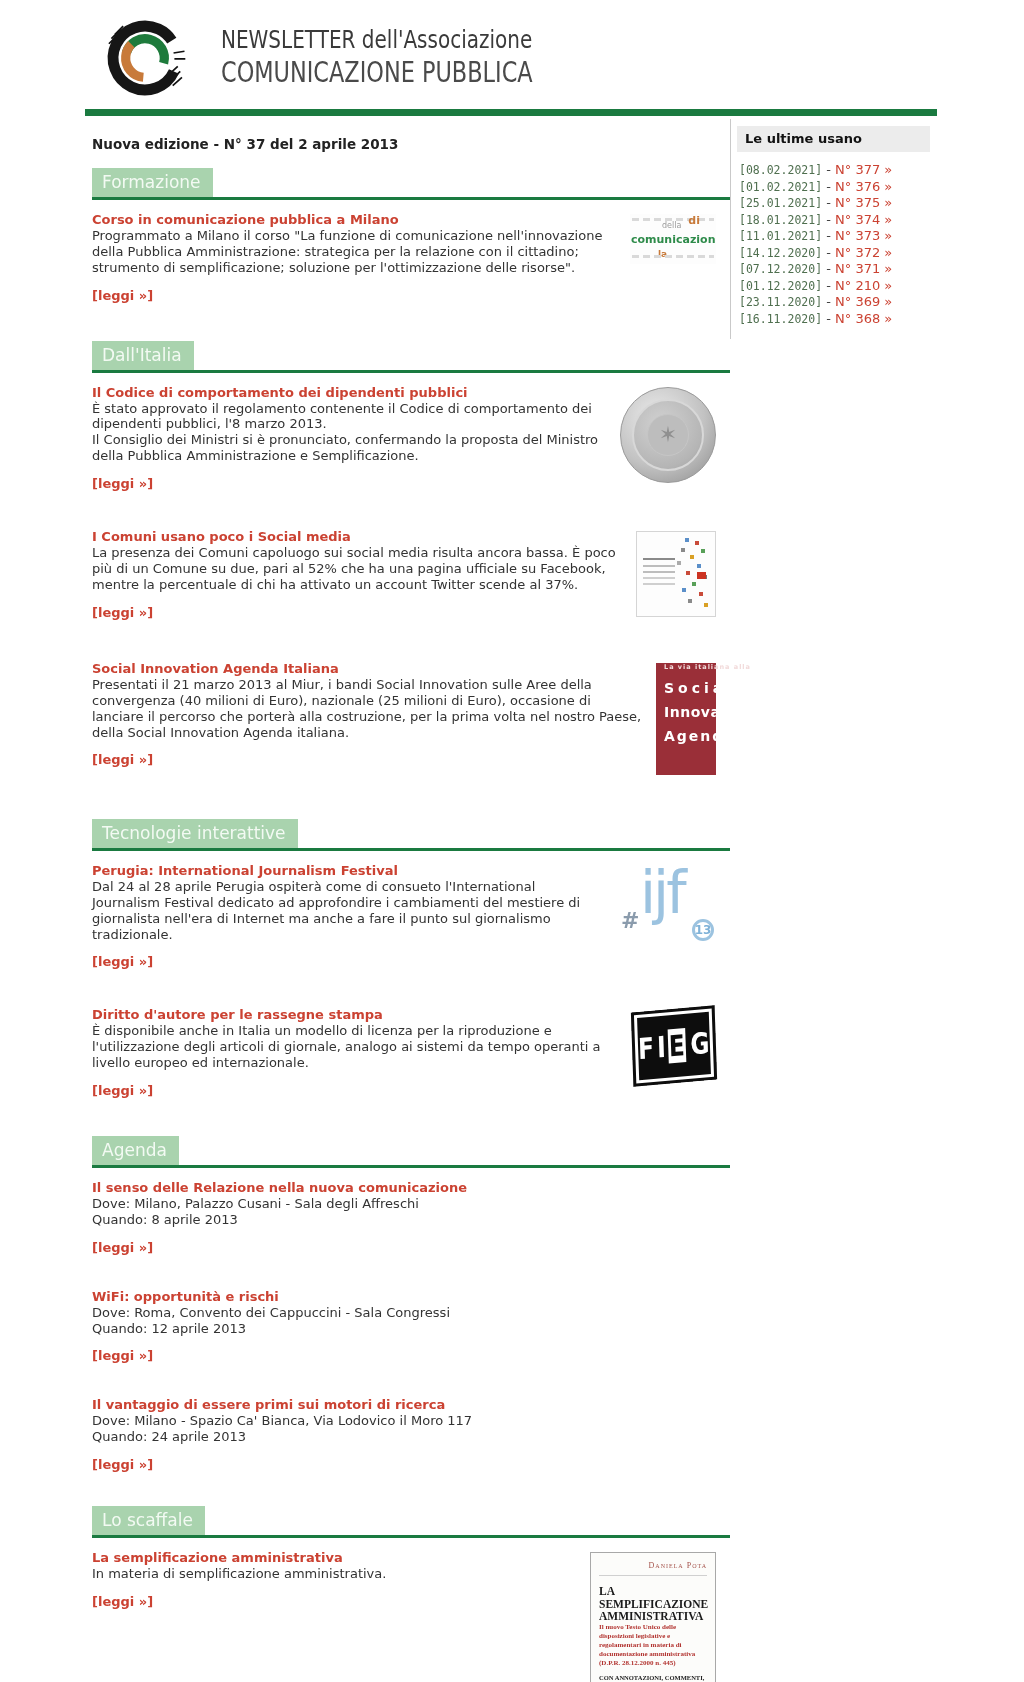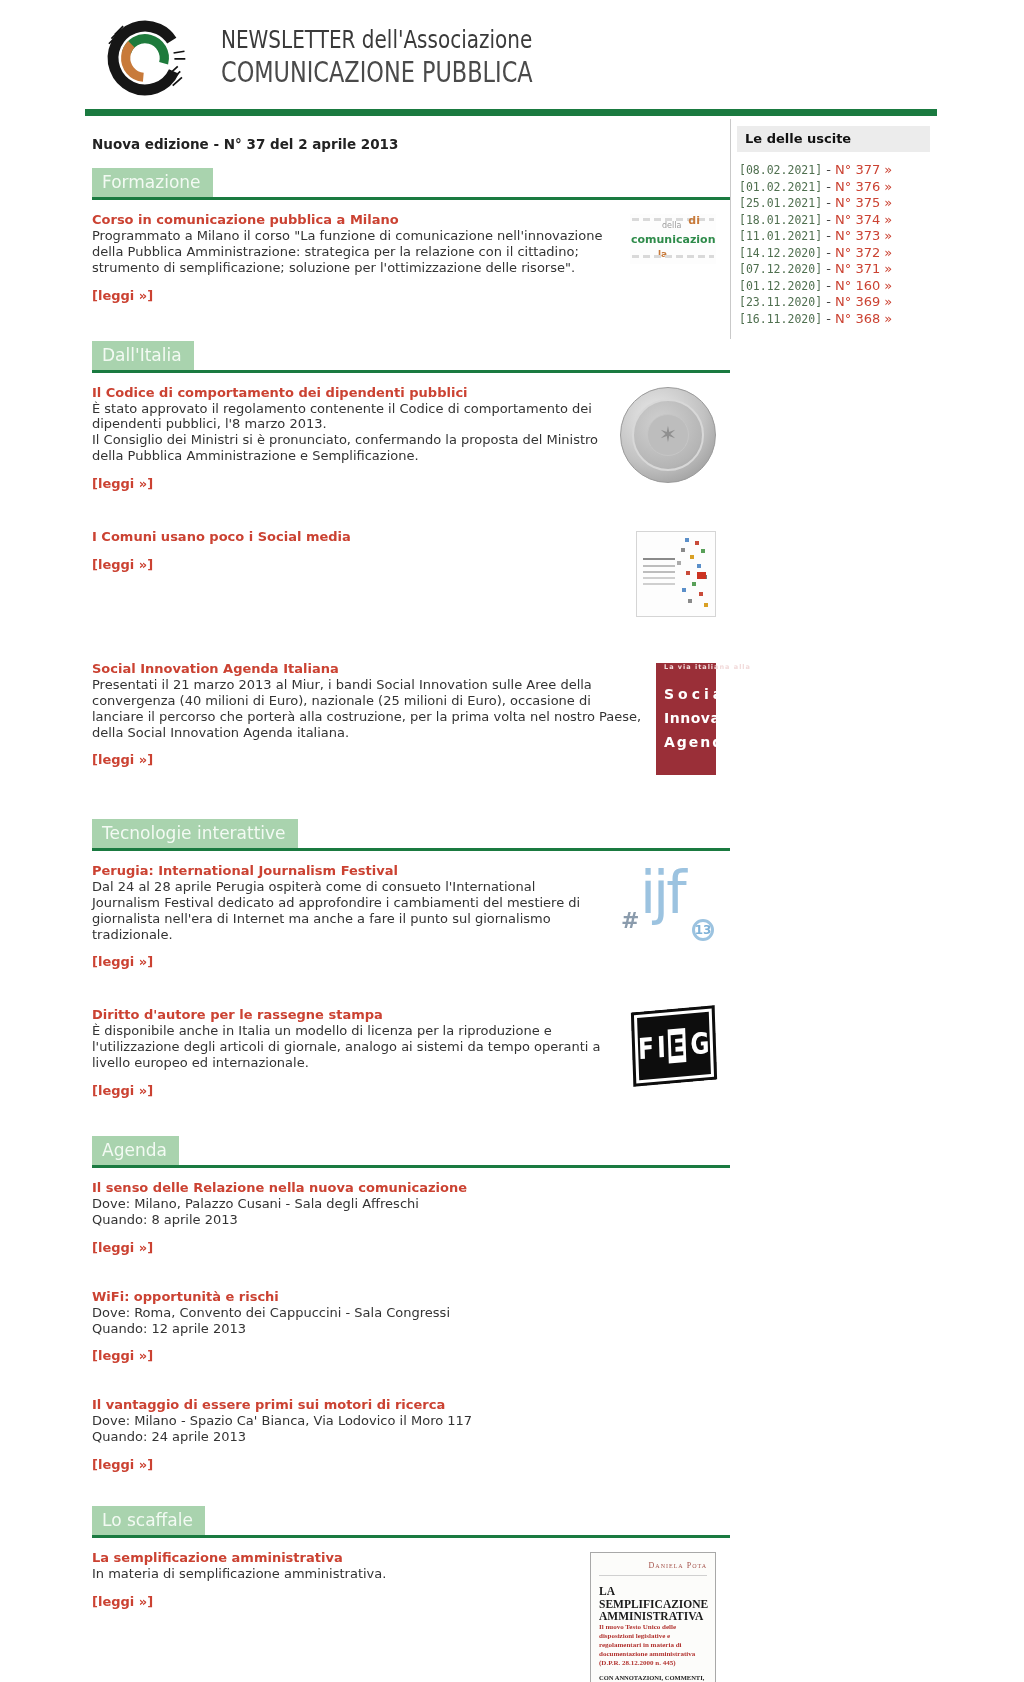--- a/index.html
+++ b/index.html
@@ -68,21 +68,21 @@
   .rep-lines { position:absolute; top:26px; left:6px; width:32px; height:2px; background:#8a8a8a;
     box-shadow:0 7px 0 #bdbdbd, 0 13px 0 #bdbdbd, 0 19px 0 #cfcfcf, 0 25px 0 #cfcfcf; }
   .rep-dots { position:absolute; top:6px; right:26px; width:4px; height:4px; background:#5b8fc9;
     box-shadow:10px 3px #c94b3a, -4px 10px #8a8a8a, 16px 11px #58a058, 5px 17px #d9a024,
       -8px 23px #ababab, 12px 26px #5b8fc9, 1px 33px #c94b3a, 18px 37px #777,
       7px 44px #58a058, -3px 50px #5b8fc9, 14px 54px #c94b3a, 3px 61px #8a8a8a, 19px 65px #d9a024; }
   .rep-play { position:absolute; right:9px; top:40px; width:9px; height:7px; background:#cc3322; }
 
   .sia-box { width:60px; height:112px; background:#9a2f38; color:#fff; padding:0 5px 6px 8px;font-weight:bold; }
   .sia-tag { display:block; font-size:6.5px; letter-spacing:1px; color:#f2dada; white-space:nowrap; }
-  .sia-l1 { display:block; font-size:14px; letter-spacing:4px; margin-top:15px; }
+  .sia-l1 { display:block; font-size:14px; letter-spacing:4px; margin-top:9px; }
   .sia-l2 { display:block; font-size:14px; letter-spacing:0.5px; margin-top:8px; }
   .sia-l3 { display:block; font-size:14px; letter-spacing:2px; margin-top:8px; }
 
   .ijf { width:96px; height:92px; position:relative; }
   .ijf-hash { position:absolute; left:1px; bottom:24px; font-size:22px; font-weight:bold; color:#8a9bac; }
   .ijf-letters { position:absolute; left:20px; top:-6px; font-size:58px; font-weight:normal; letter-spacing:-3px; color:#9cc3e0; }
   .ijf-badge { position:absolute; right:2px; bottom:16px; width:22px; height:22px; border:3px solid #9cc3e0; border-radius:50%;
     color:#7fb2d8; font-size:12px; font-weight:bold; display:flex; align-items:center; justify-content:center; background:#fff; }
 
   .fieg { width:84px; height:74px; background:#0d0d0d; transform:rotate(-5deg) skewX(-3deg);
@@ -161,20 +161,21 @@
 Il Consiglio dei Ministri si è pronunciato, confermando la proposta del Ministro della Pubblica Amministrazione e Semplificazione.</p>
             <a class="read-more">[leggi »]</a>
           </article>
           <article>
             <div class="art-img report">
               <div class="rep-lines"></div>
               <div class="rep-dots"></div>
               <div class="rep-play"></div>
             </div>
             <h3 class="art-title">I Comuni usano poco i Social media</h3>
+            <p class="art-body">La presenza dei Comuni capoluogo sui social media risulta ancora bassa. È poco più di un Comune su due, pari al 52% che ha una pagina ufficiale su Facebook, mentre la percentuale di chi ha attivato un account Twitter scende al 37%.</p>
             <a class="read-more">[leggi »]</a>
           </article>
           <article>
             <div class="art-img sia-box">
               <span class="sia-tag">La via italiana alla</span>
               <span class="sia-l1">Social</span>
               <span class="sia-l2">Innovation</span>
               <span class="sia-l3">Agenda</span>
             </div>
             <h3 class="art-title">Social Innovation Agenda Italiana</h3>
@@ -248,30 +249,30 @@
             </div>
             <h3 class="art-title">La semplificazione amministrativa</h3>
             <p class="art-body">In materia di semplificazione amministrativa.</p>
             <a class="read-more">[leggi »]</a>
           </article>
         </section>
 
       </main>
 
       <aside>
-        <div class="aside-title">Le delle uscite</div>
+        <div class="aside-title">Le ultime usano</div>
         <ul class="issues">
           <li class="issue"><span class="d">[08.02.2021]</span><span class="sep"> - </span><a class="n">N° 377 »</a></li>
           <li class="issue"><span class="d">[01.02.2021]</span><span class="sep"> - </span><a class="n">N° 376 »</a></li>
           <li class="issue"><span class="d">[25.01.2021]</span><span class="sep"> - </span><a class="n">N° 375 »</a></li>
           <li class="issue"><span class="d">[18.01.2021]</span><span class="sep"> - </span><a class="n">N° 374 »</a></li>
           <li class="issue"><span class="d">[11.01.2021]</span><span class="sep"> - </span><a class="n">N° 373 »</a></li>
           <li class="issue"><span class="d">[14.12.2020]</span><span class="sep"> - </span><a class="n">N° 372 »</a></li>
           <li class="issue"><span class="d">[07.12.2020]</span><span class="sep"> - </span><a class="n">N° 371 »</a></li>
-          <li class="issue"><span class="d">[01.12.2020]</span><span class="sep"> - </span><a class="n">N° 160 »</a></li>
+          <li class="issue"><span class="d">[01.12.2020]</span><span class="sep"> - </span><a class="n">N° 210 »</a></li>
           <li class="issue"><span class="d">[23.11.2020]</span><span class="sep"> - </span><a class="n">N° 369 »</a></li>
           <li class="issue"><span class="d">[16.11.2020]</span><span class="sep"> - </span><a class="n">N° 368 »</a></li>
         </ul>
       </aside>
     </div>
 
   </div>
 </div>
 
 </body></html>

